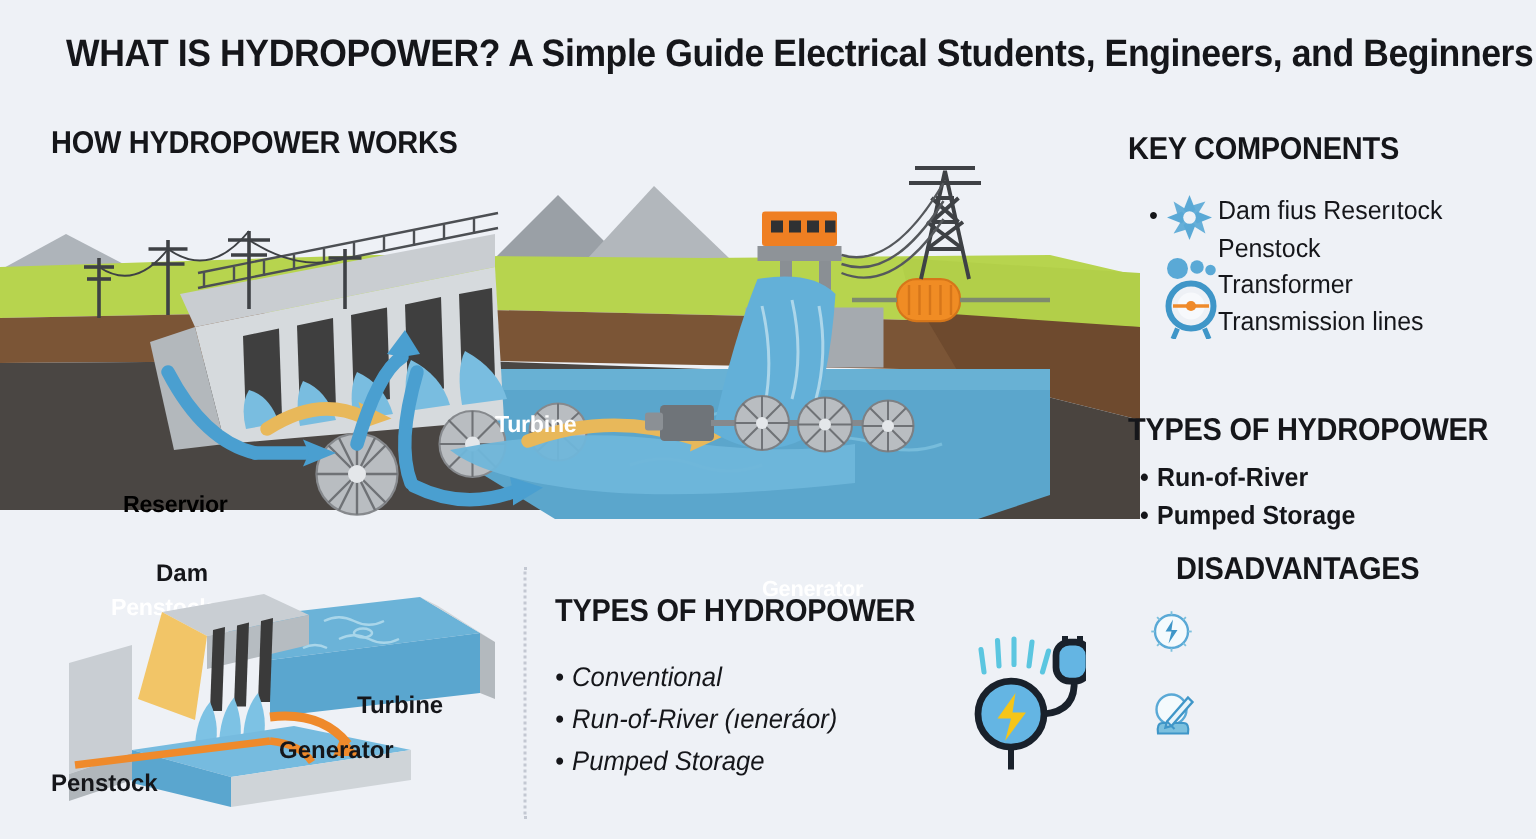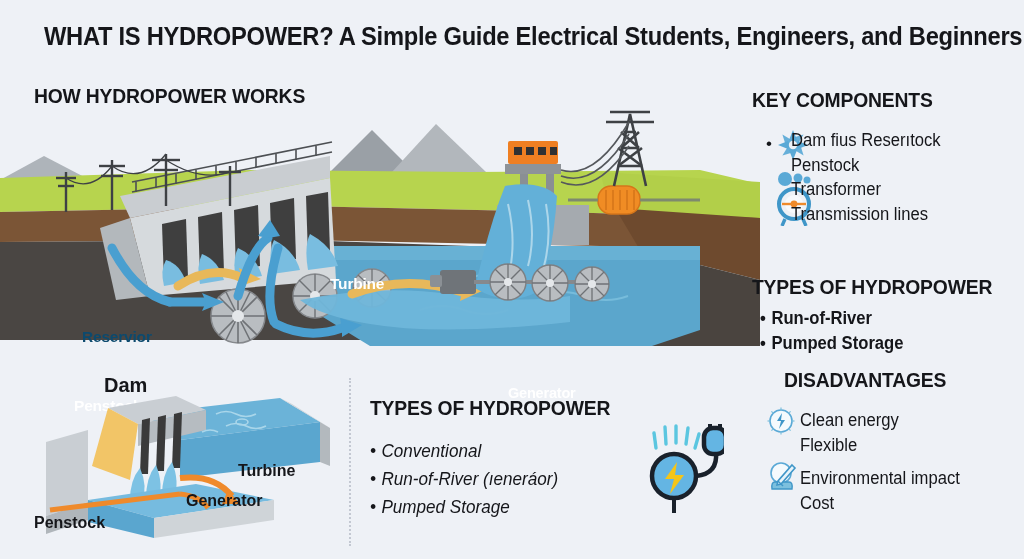--- a/index.html
+++ b/index.html
@@ -36,21 +36,21 @@
   .blist li{
     font-size:17.5px;line-height:25px;color:#15161a;white-space:nowrap;
     transform:scaleX(0.95);transform-origin:left center;
   }
   .blist li .dot{display:inline-block;width:12px;}
   #types-right-list{left:760px;top:306px;font-weight:bold;}
   #types-mid-list{left:370px;top:437px;font-style:italic;}
   #types-mid-list li{font-size:18px;line-height:28px;}
 
   
-  #key-comp-list{position:absolute;left:791px;top:128px;}
+  #key-comp-list{position:absolute;left:812px;top:128px;}
   #key-comp-list li{
     font-size:17.5px;line-height:24.5px;color:#15161a;white-space:nowrap;
     transform:scaleX(0.95);transform-origin:left center;
   }
   #key-bullet{position:absolute;left:766px;top:134px;font-size:17px;color:#15161a;}
 
   
   #disadv-list{position:absolute;left:800px;top:408px;}
   #disadv-list li{
     font-size:17.5px;line-height:25px;color:#15161a;white-space:nowrap;
@@ -63,29 +63,29 @@
     border-left:2px dotted #c3c8d2;
   }
 
   
   .scene{position:absolute;left:0;top:100px;width:760px;height:250px;}
   svg{display:block;}
   .sc-label{
     position:absolute;font-weight:bold;white-space:nowrap;
     letter-spacing:-0.2px;
   }
-  #label-reservoir{left:82px;top:228px;color:#0c4a6e;font-size:15.5px;}
+  #label-reservoir{left:82px;top:228px;color:#000000;font-size:15.5px;}
   #label-penstock-main{left:74px;top:297px;color:#ffffff;font-size:15.5px;}
   #label-turbine-main{left:330px;top:175px;color:#ffffff;font-size:15.5px;}
   #label-generator-main{left:508px;top:285px;color:#ffffff;font-size:14.5px;}
 
   
   .mini{position:absolute;left:30px;top:370px;width:330px;height:180px;}
   .mini-label{position:absolute;font-weight:bold;color:#15161a;white-space:nowrap;}
-  #label-dam-mini{left:104px;top:374px;font-size:20px;}
+  #label-dam-mini{left:104px;top:374px;font-size:16px;}
   #label-turbine-mini{left:238px;top:462px;font-size:16px;}
   #label-generator-mini{left:186px;top:492px;font-size:16px;}
   #label-penstock-mini{left:34px;top:514px;font-size:16px;}
 
   
   .icon{position:absolute;}
   #icon-turbine-fan{left:776px;top:128px;}
   #icon-gauge{left:772px;top:170px;}
   #icon-clean-energy{left:766px;top:406px;}
   #icon-environment{left:766px;top:460px;}
@@ -382,27 +382,20 @@
 
   <div class="icon" id="icon-environment">
     <svg width="34" height="34" viewBox="0 0 34 34">
       <circle cx="15" cy="13" r="10" fill="#f4fafd" stroke="#5aa9d6" stroke-width="1.6"></circle>
       <path d="M6 29 q-1 -7 3 -7 h14 q4 0 3 7 Z" fill="#7cc0de" stroke="#3f96c8" stroke-width="1.4"></path>
       <path d="M26 5 l3 3 -14 16 -4 1 1 -4 Z" fill="#e8f4fa" stroke="#3f96c8" stroke-width="1.6"></path>
       <line x1="12" y1="21" x2="17" y2="26" stroke="#3f96c8" stroke-width="1.4"></line>
     </svg>
   </div>
 
-  <ul class="blist" id="disadv-list">
-    <li>Clean energy</li>
-    <li>Flexible</li>
-    <li style="height:8px"></li>
-    <li>Environmental impact</li>
-    <li>Cost</li>
-  </ul>
 
   <div class="v-divider"></div>
 
   <div class="h-sec" id="types-mid-heading">TYPES OF HYDROPOWER</div>
   <ul class="blist" id="types-mid-list">
     <li><span class="dot">•</span><span>Conventional</span></li>
     <li><span class="dot">•</span><span>Run-of-River (ıeneráor)</span></li>
     <li><span class="dot">•</span><span>Pumped Storage</span></li>
   </ul>
 

